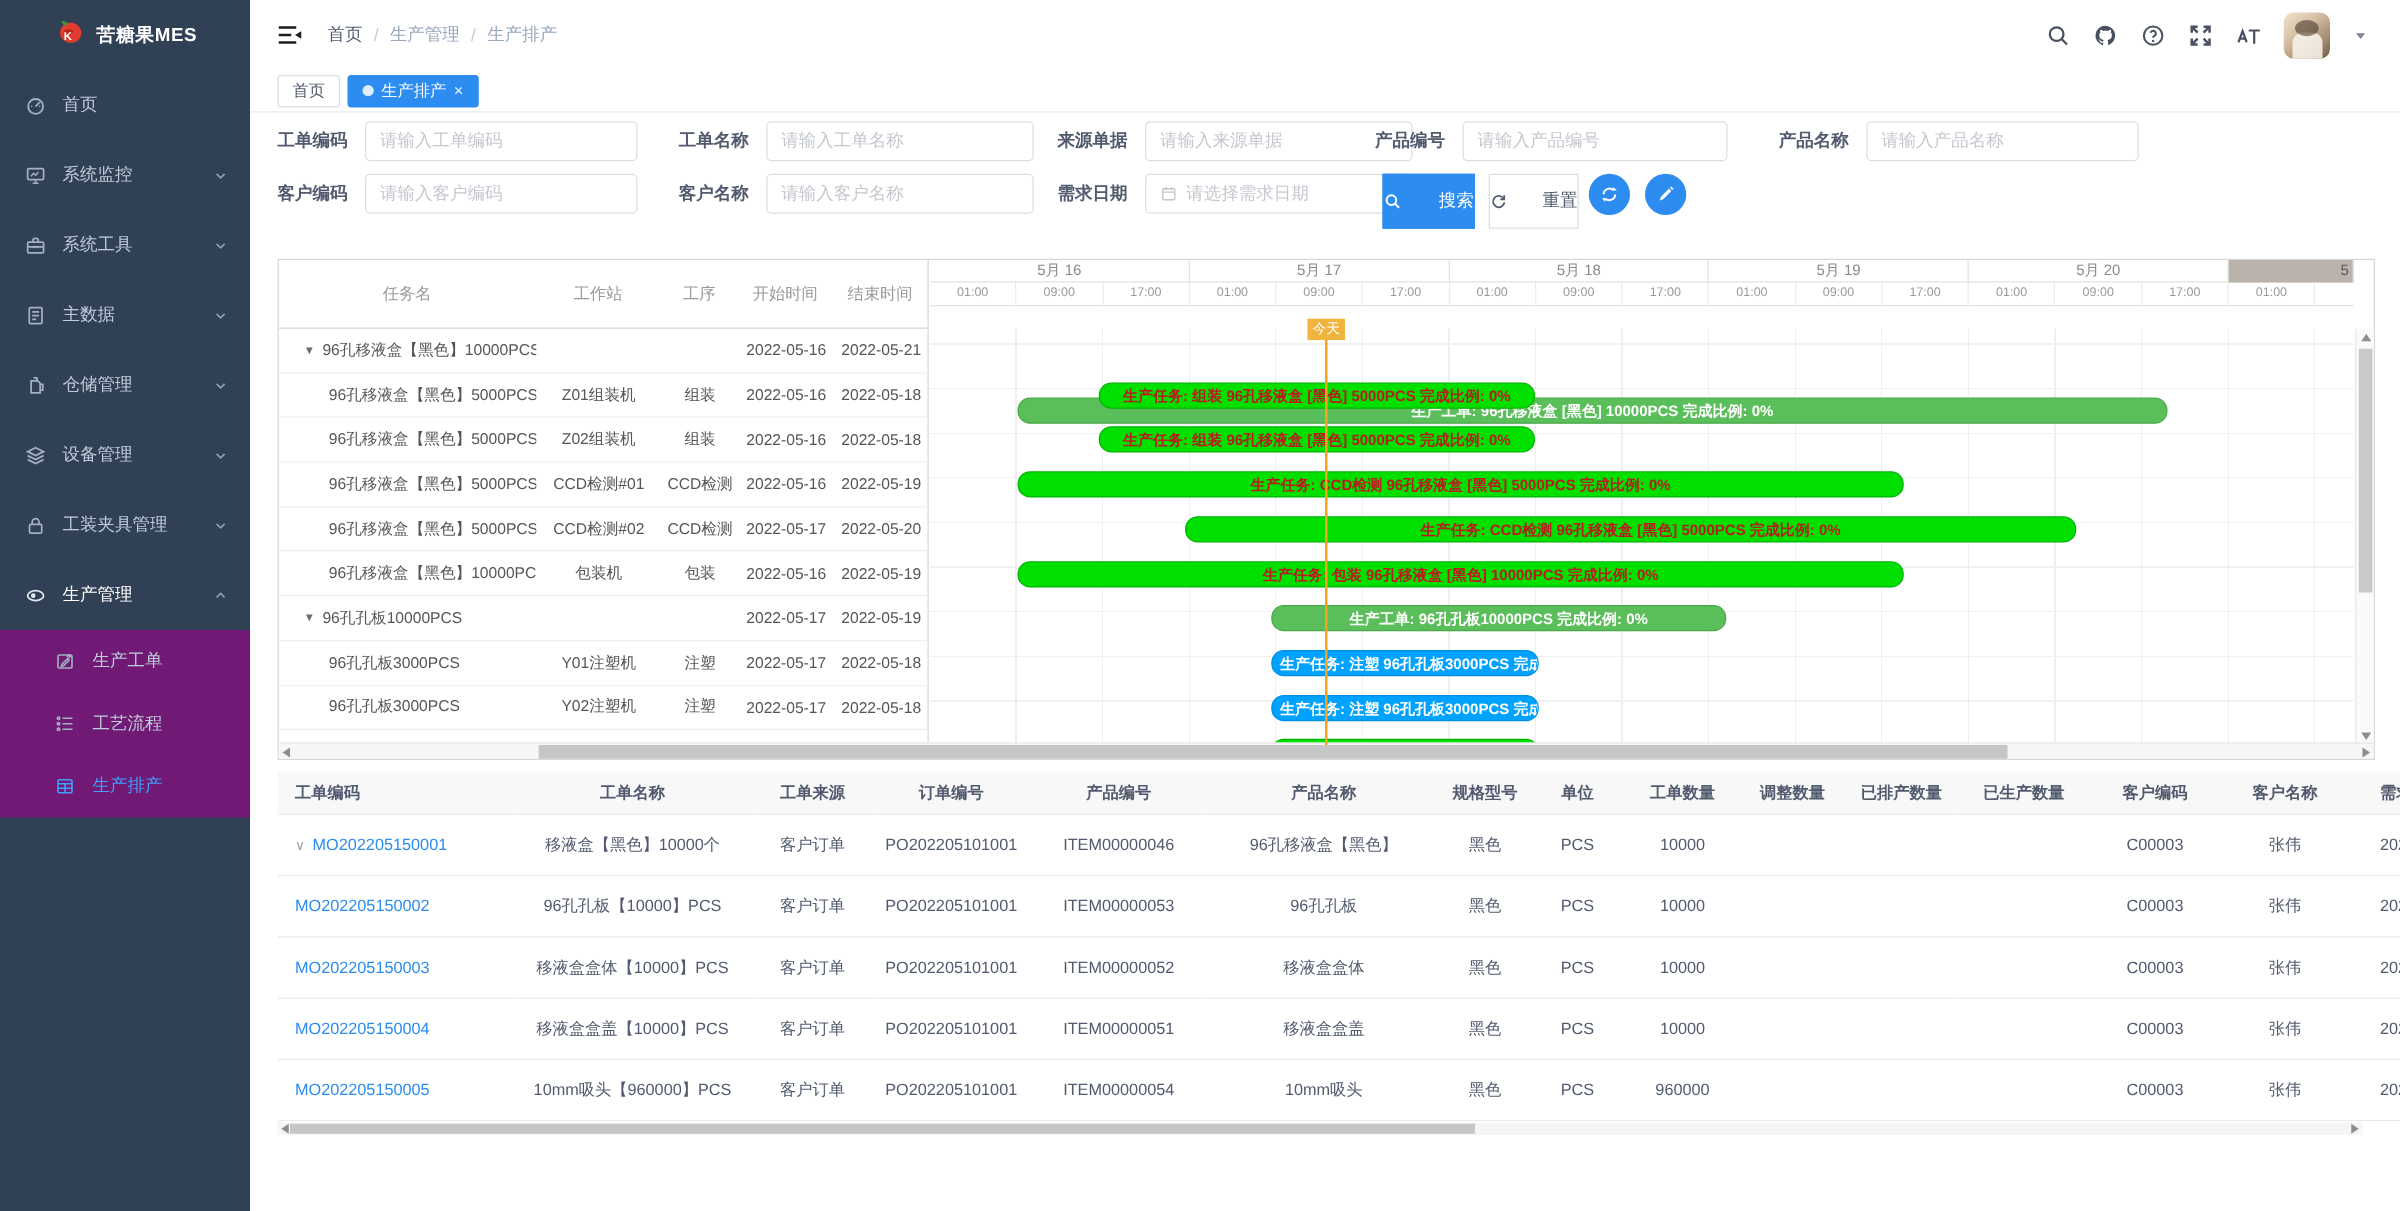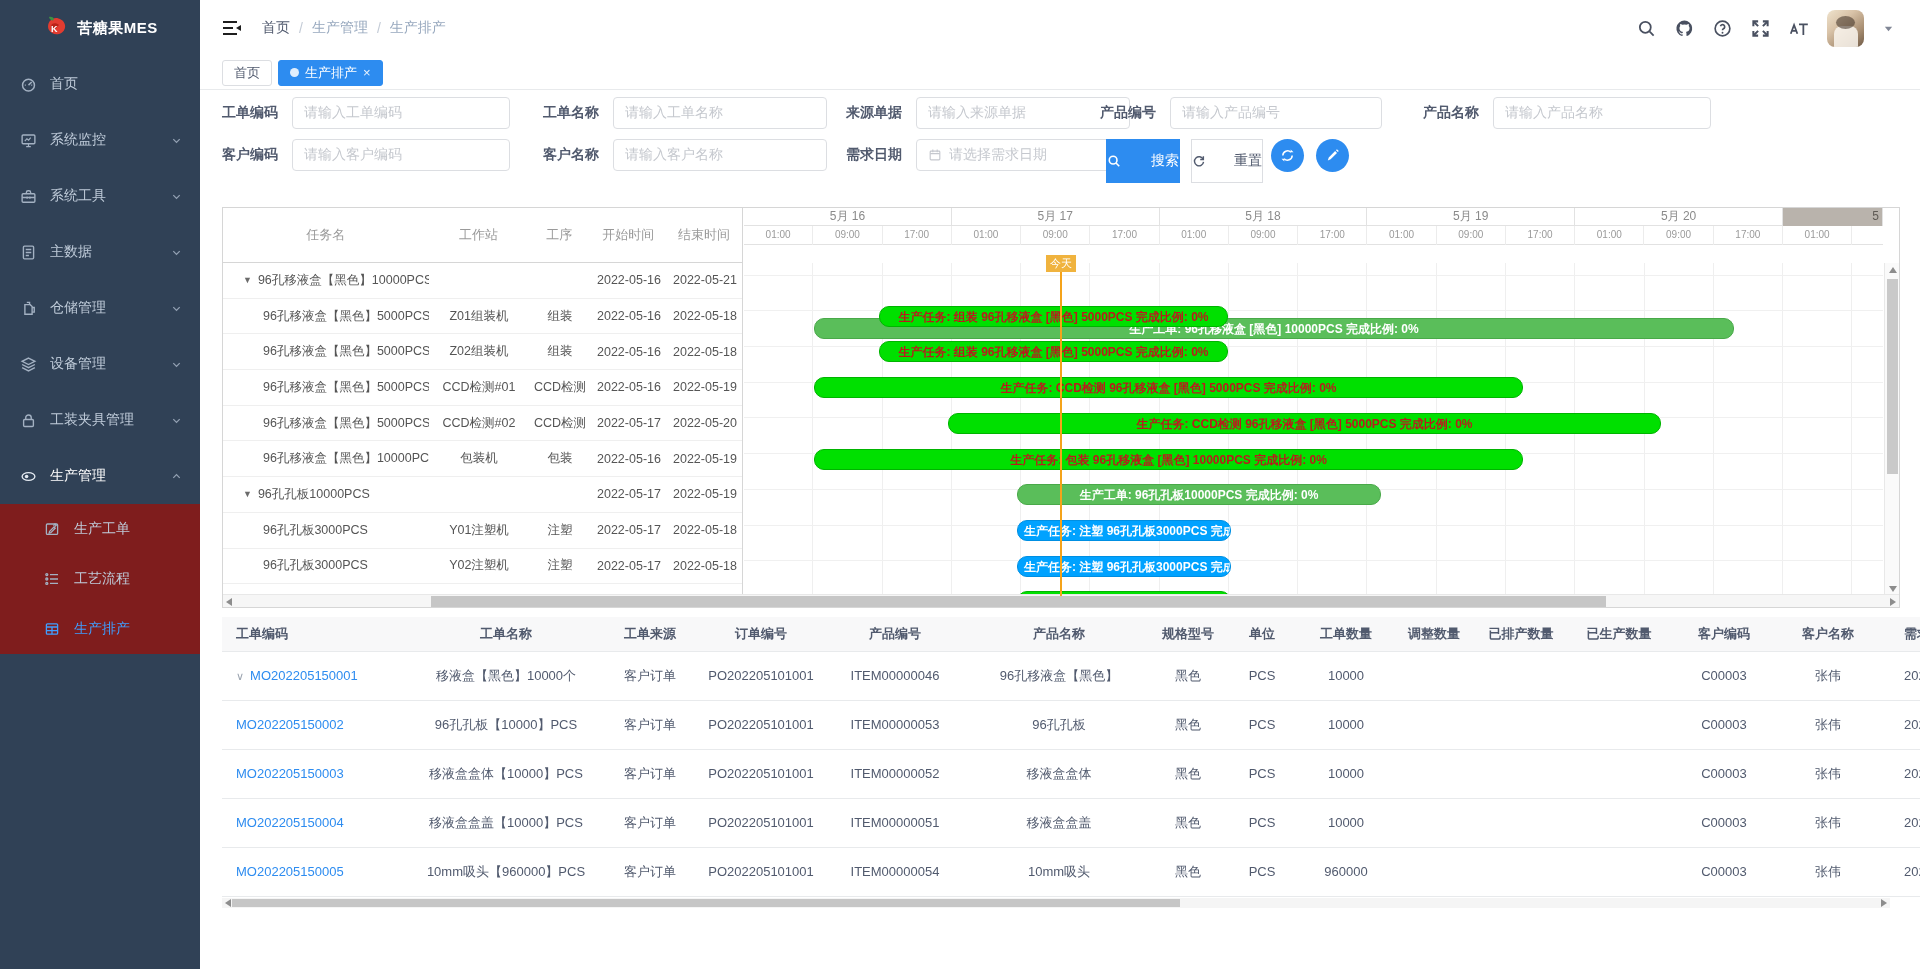--- a/index.html
+++ b/index.html
@@ -9,21 +9,21 @@
 
 .sidebar{position:absolute;left:0;top:0;width:200px;height:969px;background:#304156;z-index:9}
 .logo{height:56px;display:flex;align-items:center;justify-content:center;gap:9px}
 .logo-title{color:#fff;font-size:15px;font-weight:bold;letter-spacing:.5px}
 .menu-item{height:56px;display:flex;align-items:center;padding:0 18px 0 20px;color:#bfcbd9;font-size:14px;cursor:pointer}
 .menu-item .mi{width:17px;height:17px;margin-right:13px;color:#a3b1c2;flex:none}
 .menu-item .label{white-space:nowrap}
 .menu-item .chev{margin-left:auto;color:#93a1b3;width:11px;height:11px}
 .menu-item.expanded{color:#fff}
 .menu-item.expanded .mi{color:#e3e9f1}
-.submenu{background:#7f1d1d}
+.submenu{background:#701a75}
 .submenu .menu-item{height:50px;padding-left:44px;font-size:14px}
 .submenu .menu-item.active{color:#409eff}
 .submenu .menu-item.active .mi{color:#409eff}
 
 .main{position:absolute;left:200px;top:0;width:1720px;height:969px;background:#fff}
 .topbar{height:56px;display:flex;align-items:center;padding:0 26px 0 22px}
 .collapse-btn{width:20px;height:16px;color:#1e1e1e;cursor:pointer}
 .breadcrumb{margin-left:20px;font-size:14px;display:flex;gap:9px;align-items:center}
 .crumb{color:#97a8be;cursor:pointer}
 .crumb.first{color:#515a6e}

